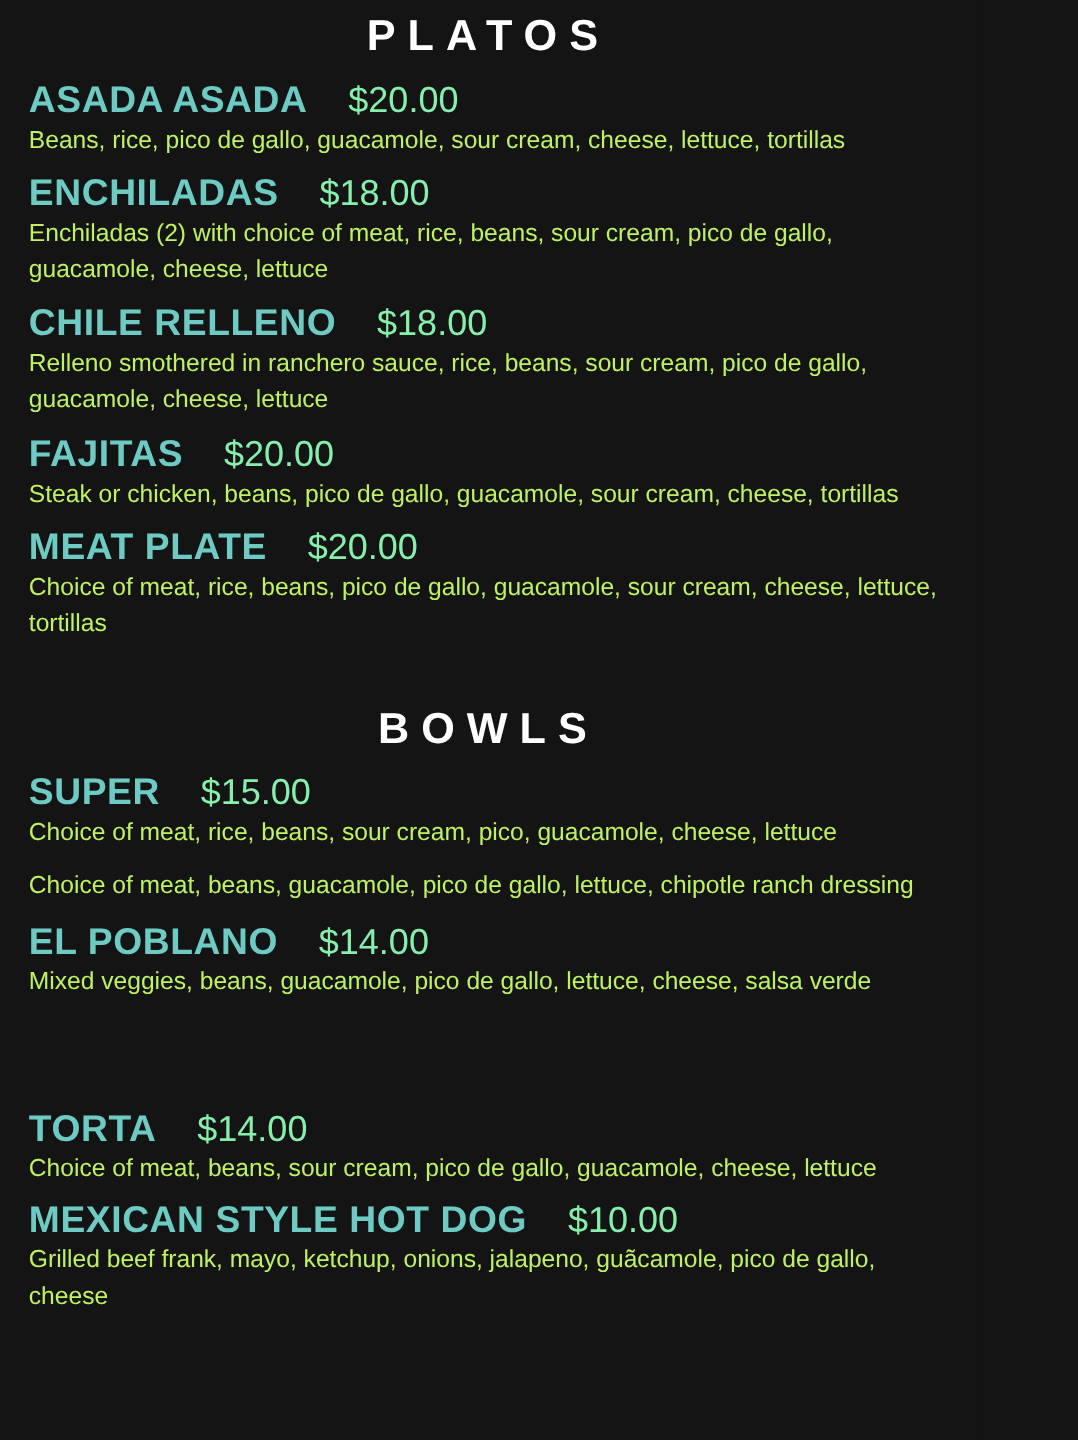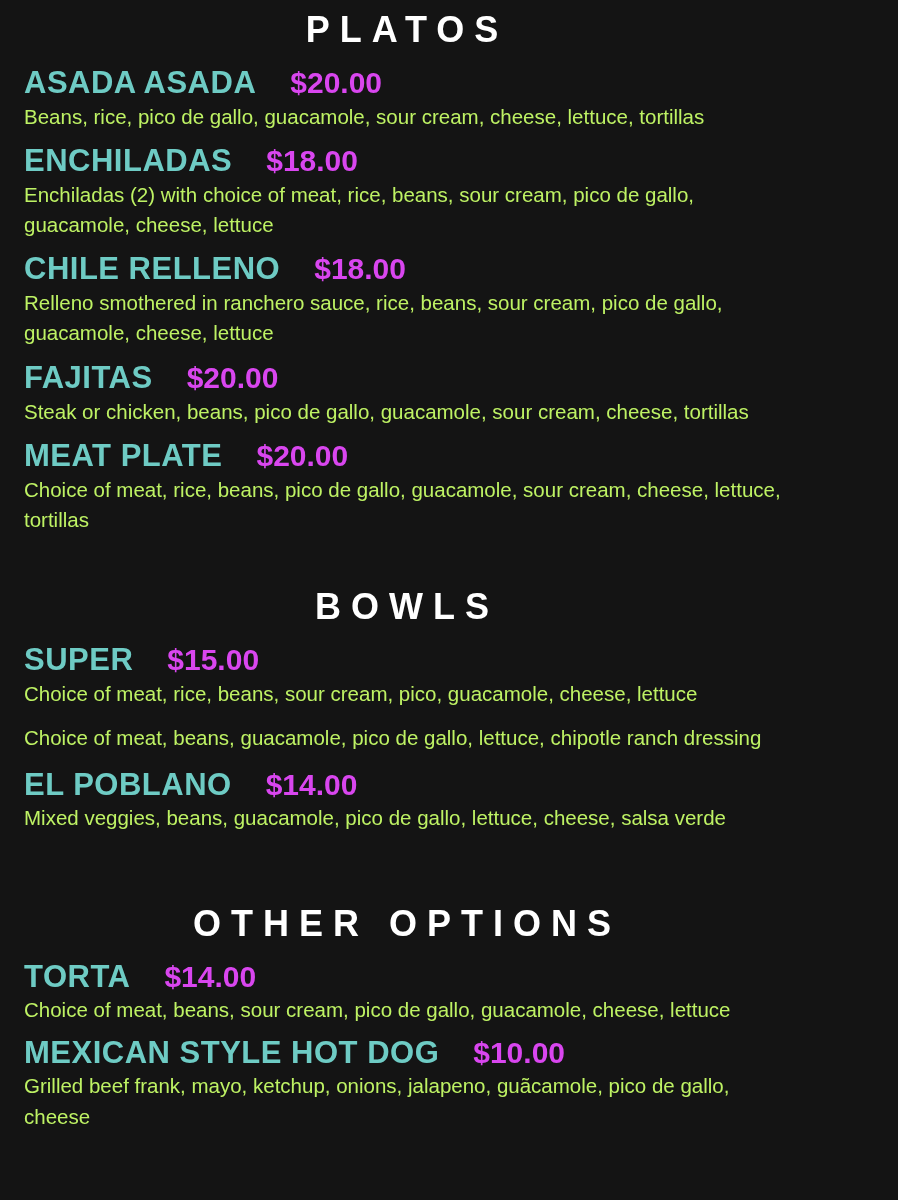--- a/index.html
+++ b/index.html
@@ -46,23 +46,23 @@
     line-height: 1.12;
   }
   .item-name {
     color: #6ecbc4;
     font-size: 31px;
     font-weight: bold;
     letter-spacing: 0.5px;
     white-space: nowrap;
   }
   .item-price {
-    color: #d946ef;
+    color: #86efac;
     font-size: 30px;
-    font-weight: bold;
+    font-weight: normal;
     margin-left: 34px;
     white-space: nowrap;
   }
   .item-desc {
     color: #bef264;
     font-size: 20.5px;
     line-height: 1.48;
     margin-top: 1px;
     max-width: 870px;
   }
@@ -142,21 +142,20 @@
           <span class="item-name">EL POBLANO</span>
           <span class="item-price">$14.00</span>
         </div>
         <div class="item-desc">Mixed veggies, beans, guacamole, pico de gallo, lettuce, cheese, salsa verde</div>
       </div>
 
     </div>
   </div>
 
   <div class="sect-other">
-    <h2 class="section-title">OTHER OPTIONS</h2>
     <div class="section-body">
 
       <div class="item">
         <div class="item-head">
           <span class="item-name">TORTA</span>
           <span class="item-price">$14.00</span>
         </div>
         <div class="item-desc">Choice of meat, beans, sour cream, pico de gallo, guacamole, cheese, lettuce</div>
       </div>
 

